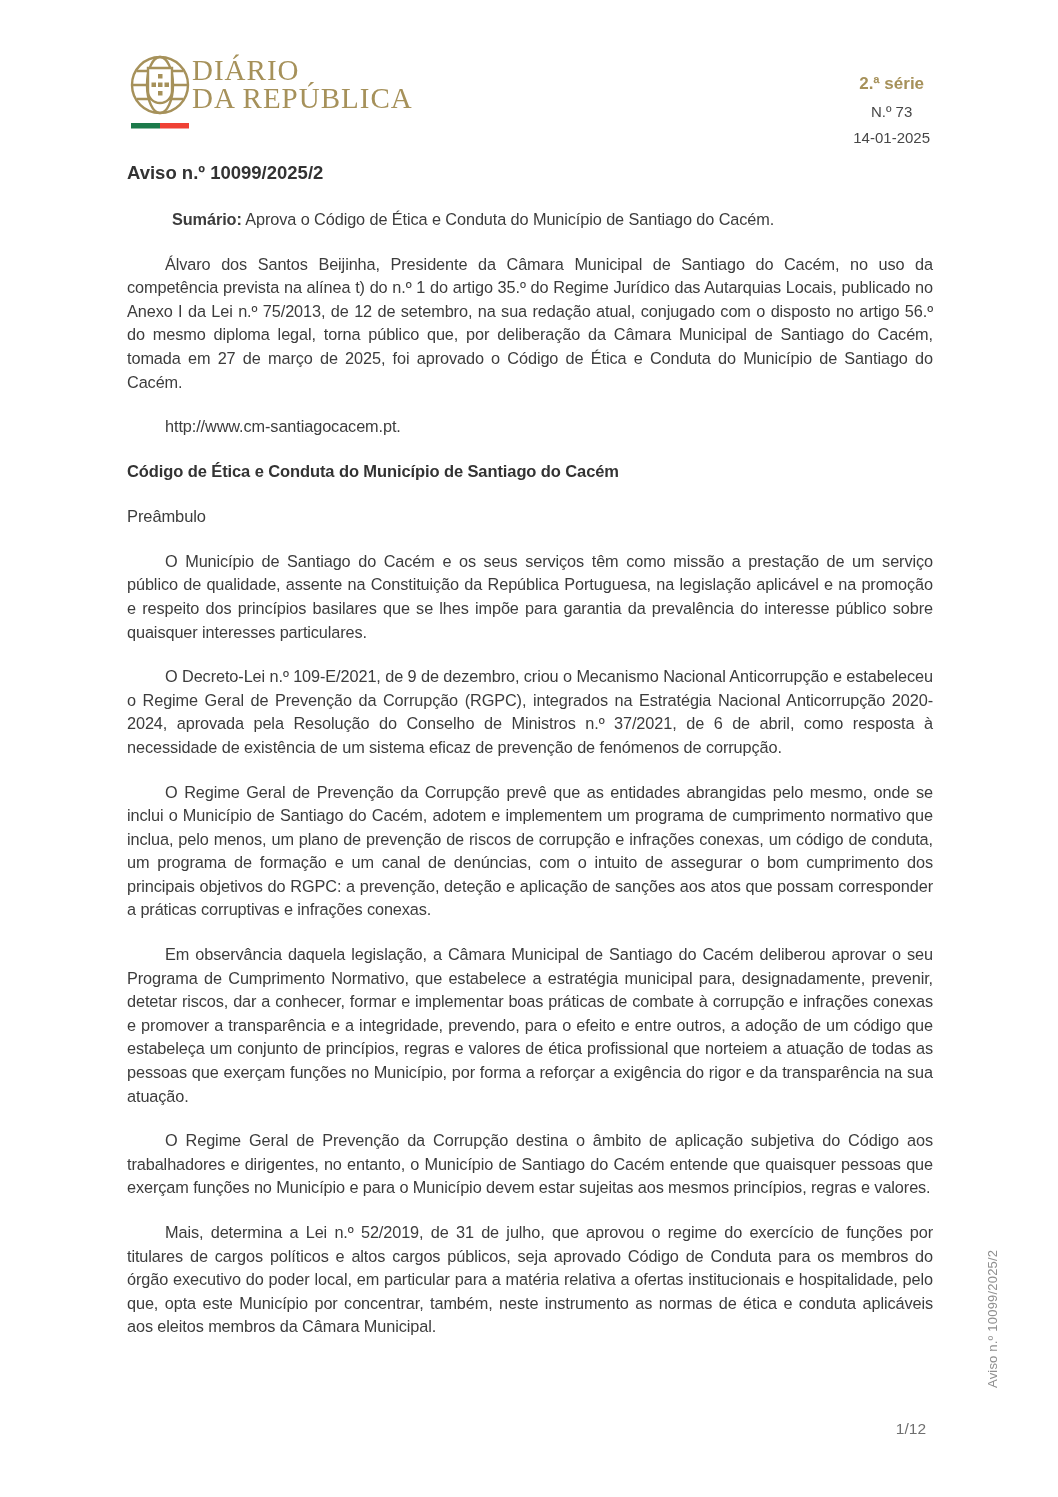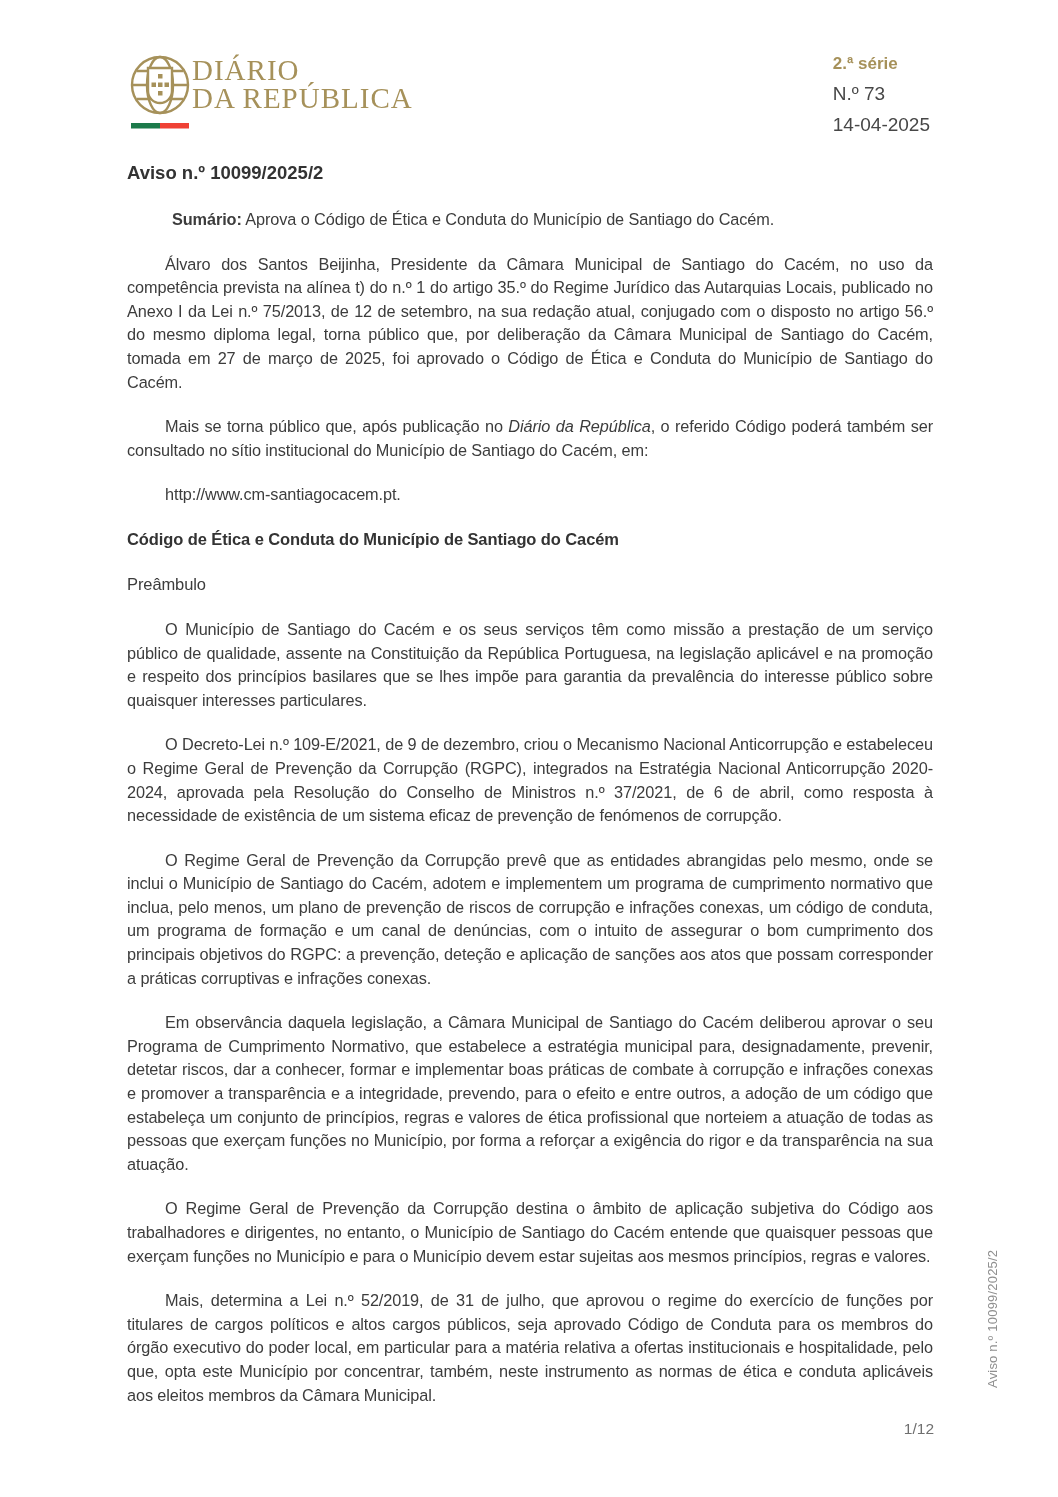--- a/index.html
+++ b/index.html
@@ -29,26 +29,26 @@
     display:flex;justify-content:space-between;align-items:flex-start;
   }
   .logo{display:flex;align-items:flex-start;}
   .logo-text{
     font-family:"Liberation Serif","DejaVu Serif",serif;
     color:var(--gold);
     font-size:29px;line-height:28px;letter-spacing:1px;
     padding-top:4px;
   }
   .logo-text span{display:block;}
-  .issue-meta{text-align:left;padding-top:2px;}
+  .issue-meta{text-align:center;padding-top:2px;margin-top:20px;}
   .issue-meta .series{
     color:var(--gold);font-weight:bold;font-size:17px;margin-bottom:9px;
   }
   .issue-meta .issue,.issue-meta .date{
-    color:#474747;font-size:19px;margin-bottom:9px;
+    color:#474747;font-size:15px;margin-bottom:9px;
   }
   
   .content{
     position:absolute;top:162px;left:127px;width:806px;
     font-size:16.3px;line-height:23.6px;letter-spacing:-0.1px;
   }
   .content h1{
     font-size:19px;line-height:22px;color:var(--heading_text);
     font-weight:bold;margin:0 0 25px 0;letter-spacing:0;
   }
@@ -69,21 +69,21 @@
     margin:0 0 23px 0;
   }
   
   .margin-note{
     position:absolute;top:1238px;right:58px;height:150px;
     writing-mode:vertical-rl;transform:rotate(180deg);
     font-size:13px;color:var(--muted);letter-spacing:0.2px;
     display:flex;align-items:center;
   }
   .page-number{
-    position:absolute;top:1420px;right:124px;
+    position:absolute;top:1420px;right:132px;
     font-size:15.5px;color:var(--pagenum);
   }
 </style>
 </head>
 <body>
 
 <div class="page">
 
   <header class="masthead">
     <div class="logo">
@@ -109,32 +109,31 @@
         </g>
       </svg>
       <div class="logo-text">
         <span>DIÁRIO</span>
         <span>DA REPÚBLICA</span>
       </div>
     </div>
     <div class="issue-meta">
       <div class="series">2.ª série</div>
       <div class="issue">N.º 73</div>
-      <div class="date">14-04-2025</div>
+      <div class="date">14-01-2025</div>
     </div>
   </header>
 
   <main class="content">
     <h2>Aviso n.º 10099/2025/2</h2>
 
     <p class="summary"><strong>Sumário:</strong><span> Aprova o Código de Ética e Conduta do Município de Santiago do Cacém.</span></p>
 
     <p class="indent">Álvaro dos Santos Beijinha, Presidente da Câmara Municipal de Santiago do Cacém, no uso da competência prevista na alínea t) do n.º 1 do artigo 35.º do Regime Jurídico das Autarquias Locais, publicado no Anexo I da Lei n.º 75/2013, de 12 de setembro, na sua redação atual, conjugado com o disposto no artigo 56.º do mesmo diploma legal, torna público que, por deliberação da Câmara Municipal de Santiago do Cacém, tomada em 27 de março de 2025, foi aprovado o Código de Ética e Conduta do Município de Santiago do Cacém.</p>
 
-    <p class="indent"><span>Mais se torna público que, após publicação no </span><em>Diário da República</em><span>, o referido Código poderá também ser consultado no sítio institucional do Município de Santiago do Cacém, em:</span></p>
 
     <p class="indent url">http://www.cm-santiagocacem.pt.</p>
 
     <h3>Código de Ética e Conduta do Município de Santiago do Cacém</h3>
     <h4>Preâmbulo</h4>
 
     <p class="indent">O Município de Santiago do Cacém e os seus serviços têm como missão a prestação de um serviço público de qualidade, assente na Constituição da República Portuguesa, na legislação aplicável e na promoção e respeito dos princípios basilares que se lhes impõe para garantia da prevalência do interesse público sobre quaisquer interesses particulares.</p>
     <p class="indent">O Decreto-Lei n.º 109-E/2021, de 9 de dezembro, criou o Mecanismo Nacional Anticorrupção e estabeleceu o Regime Geral de Prevenção da Corrupção (RGPC), integrados na Estratégia Nacional Anticorrupção 2020-2024, aprovada pela Resolução do Conselho de Ministros n.º 37/2021, de 6 de abril, como resposta à necessidade de existência de um sistema eficaz de prevenção de fenómenos de corrupção.</p>
     <p class="indent">O Regime Geral de Prevenção da Corrupção prevê que as entidades abrangidas pelo mesmo, onde se inclui o Município de Santiago do Cacém, adotem e implementem um programa de cumprimento normativo que inclua, pelo menos, um plano de prevenção de riscos de corrupção e infrações conexas, um código de conduta, um programa de formação e um canal de denúncias, com o intuito de assegurar o bom cumprimento dos principais objetivos do RGPC: a prevenção, deteção e aplicação de sanções aos atos que possam corresponder a práticas corruptivas e infrações conexas.</p>
     <p class="indent">Em observância daquela legislação, a Câmara Municipal de Santiago do Cacém deliberou aprovar o seu Programa de Cumprimento Normativo, que estabelece a estratégia municipal para, designadamente, prevenir, detetar riscos, dar a conhecer, formar e implementar boas práticas de combate à corrupção e infrações conexas e promover a transparência e a integridade, prevendo, para o efeito e entre outros, a adoção de um código que estabeleça um conjunto de princípios, regras e valores de ética profissional que norteiem a atuação de todas as pessoas que exerçam funções no Município, por forma a reforçar a exigência do rigor e da transparência na sua atuação.</p>

